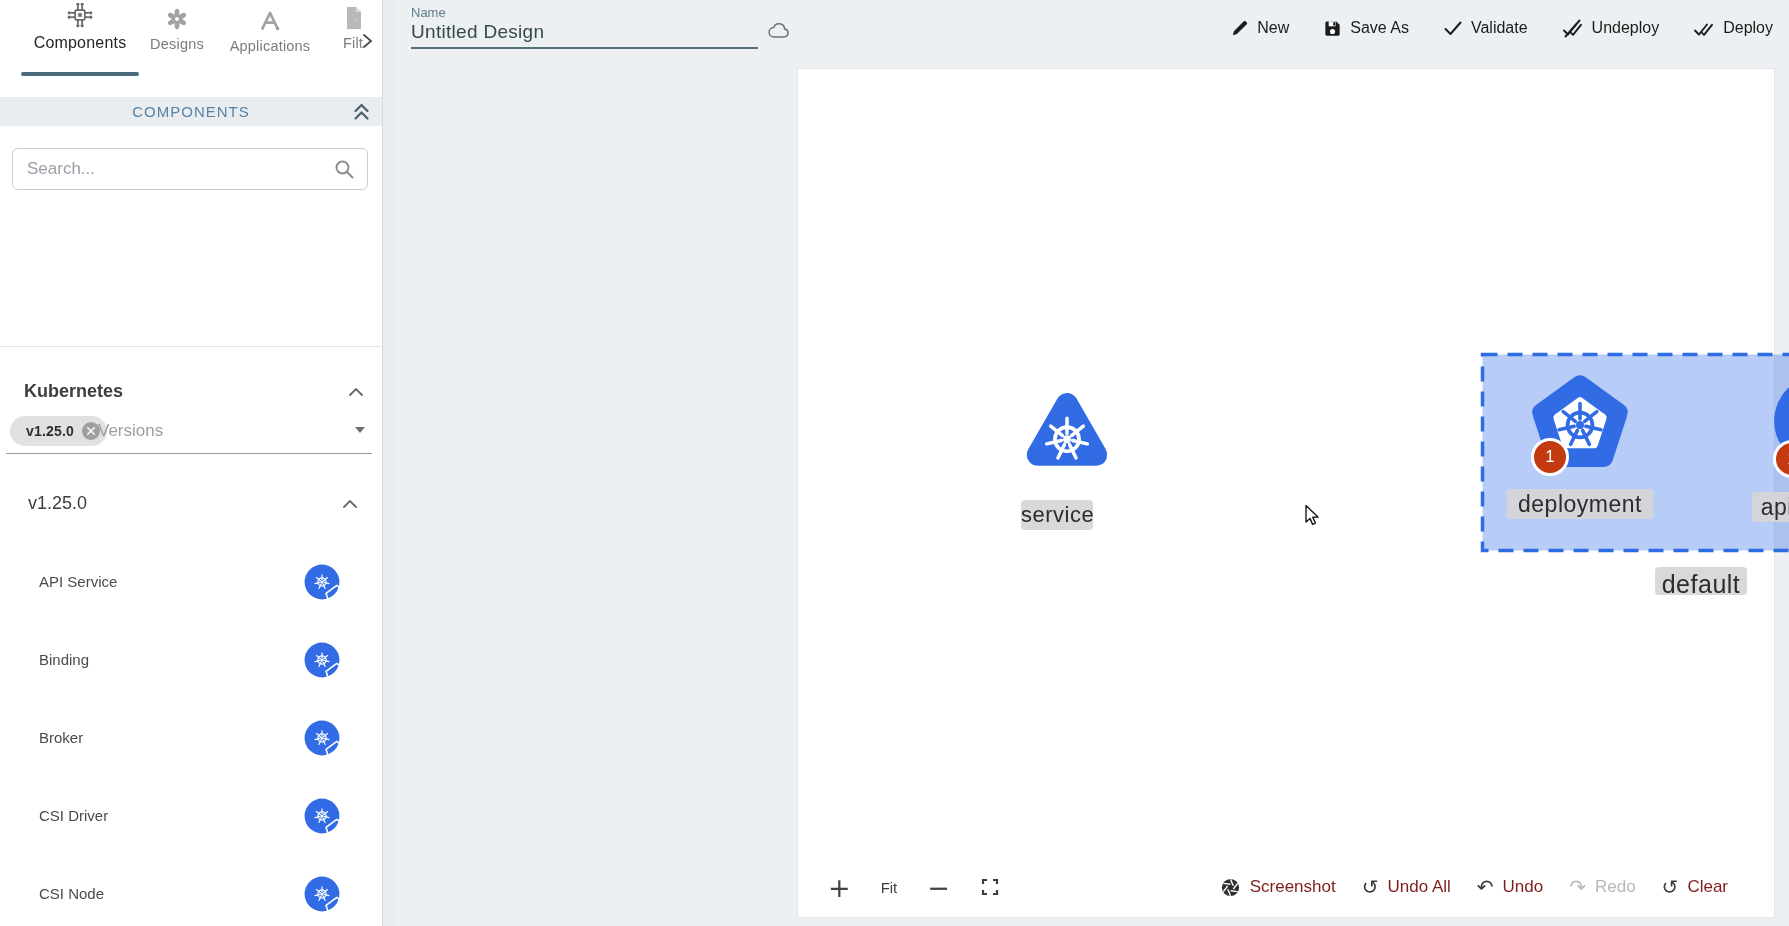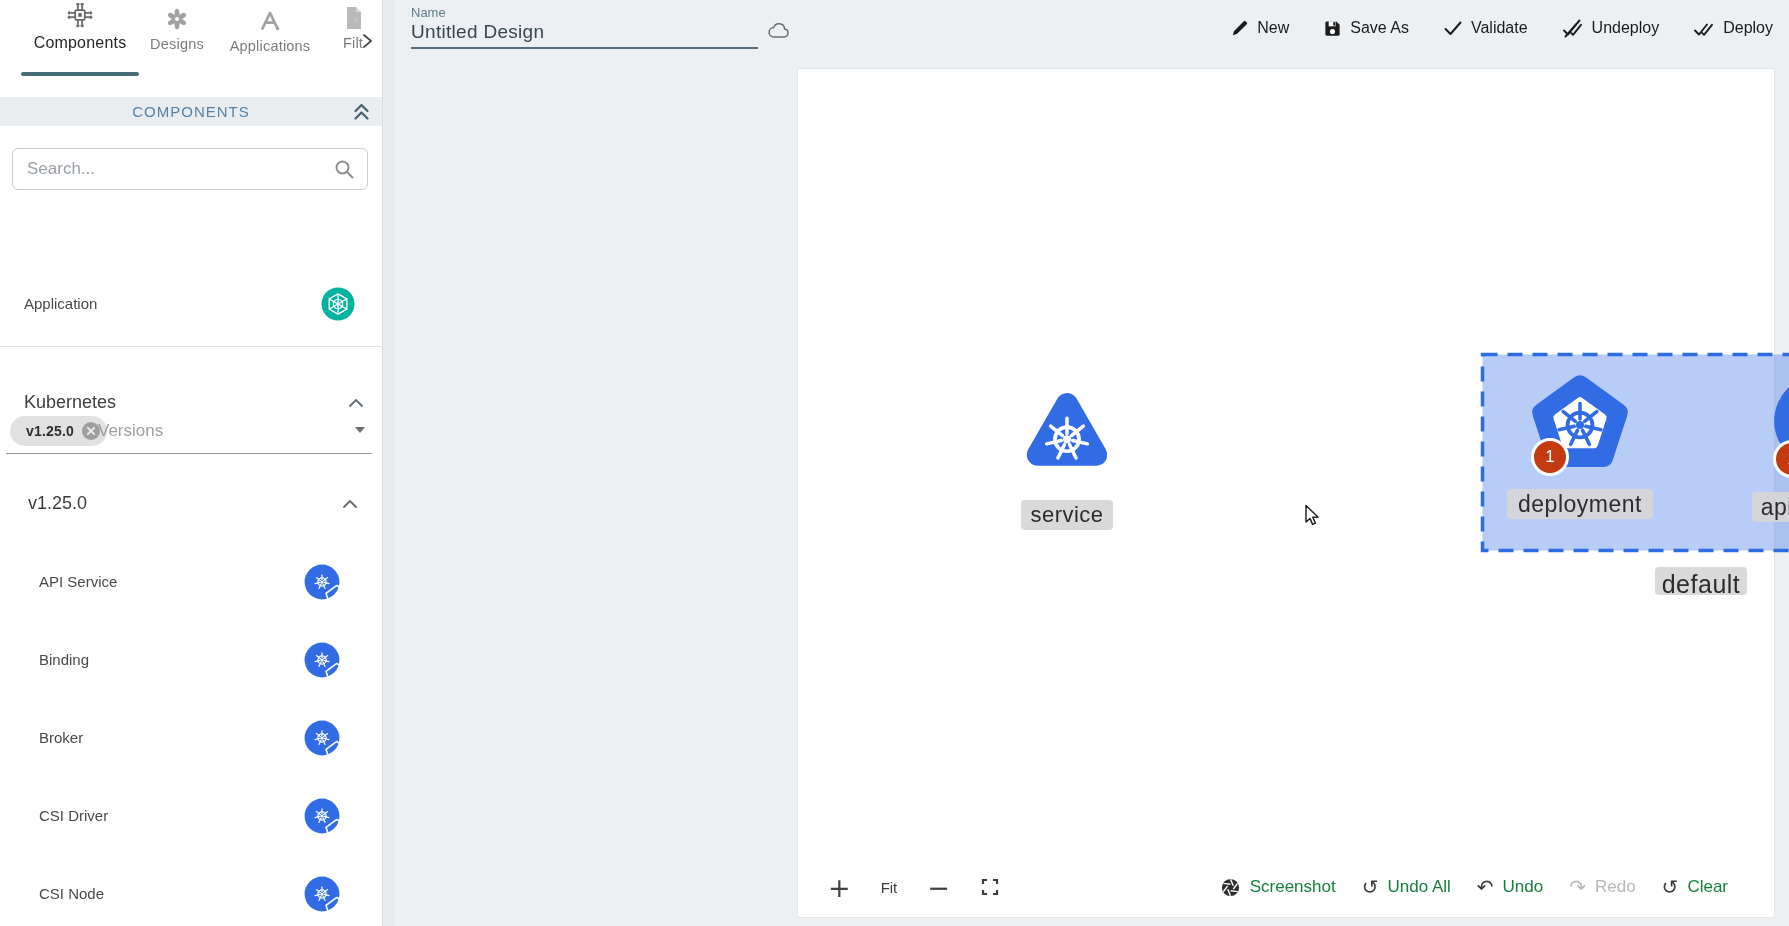--- a/index.html
+++ b/index.html
@@ -54,21 +54,21 @@
 
   .group-rect { position:absolute; left:681px; top:282px; }
   .node { position:absolute; cursor:pointer; }
   .node-label { position:absolute; background:rgba(214,214,214,0.92); color:#2c2c2c; text-align:center; border-radius:4px; letter-spacing:0.5px; cursor:pointer; }
   .badge { position:absolute; width:38px; height:38px; border-radius:50%; background:#c43a10; border:3px solid #fff; color:#fff; font-size:17px; display:flex; align-items:center; justify-content:center; }
 
   .canvas-toolbar-left { position:absolute; left:30px; top:800px; height:36px; display:flex; align-items:center; gap:30px; }
   .canvas-toolbar-right { position:absolute; right:46px; top:800px; height:36px; display:flex; align-items:center; gap:26px; }
   .cbtn { display:flex; align-items:center; gap:9px; cursor:pointer; }
   .cbtn .glyph { font-family:"DejaVu Sans",sans-serif; font-size:20px; color:#3a3a3a; line-height:1; }
-  .cbtn .clabel { font-size:17px; color:#15803d; }
+  .cbtn .clabel { font-size:17px; color:#7f1d1d; }
   .cbtn.disabled .glyph, .cbtn.disabled .clabel { color:#b8b8b8; }
   .zi { font-size:27px; color:#424242; line-height:1; cursor:pointer; font-family:"DejaVu Sans",sans-serif; }
   .fit-label { font-size:15px; color:#3c3c3c; cursor:pointer; }
 
   .cursor-arrow { position:absolute; left:507px; top:436px; pointer-events:none; }
 </style>
 </head>
 <body>
 
 <svg width="0" height="0" style="position:absolute">
@@ -177,39 +177,23 @@
     </div>
 
     <div class="searchbox">
       <input type="text" placeholder="Search..." style="">
       <svg class="search-ic" width="21" height="21" viewBox="0 0 21 21">
         <circle cx="8.5" cy="8.5" r="6" stroke="#8c8c8c" stroke-width="1.9" fill="none"></circle>
         <line x1="13" y1="13" x2="18.5" y2="18.5" stroke="#8c8c8c" stroke-width="1.9" stroke-linecap="round"></line>
       </svg>
     </div>
 
-    <div class="row-item" style="top:281px;">
-      <div class="ri-label" style="left:24px;">Application</div>
-      <svg class="ri-icon" style="left:320px;top:5px;" width="36" height="36" viewBox="-12 -12 24 24">
-        <circle r="11" fill="#00B39F"></circle>
-        <g stroke="#fff" stroke-width="0.9" fill="none">
-          <polygon points="0,-6.8 5.9,-3.4 5.9,3.4 0,6.8 -5.9,3.4 -5.9,-3.4"></polygon>
-          <line x1="0" y1="0" x2="0" y2="-6.8"></line>
-            <line x1="0" y1="0" x2="5.9" y2="-3.4"></line>
-          <line x1="0" y1="0" x2="5.9" y2="3.4"></line>
-            <line x1="0" y1="0" x2="0" y2="6.8"></line>
-          <line x1="0" y1="0" x2="-5.9" y2="3.4"></line>
-            <line x1="0" y1="0" x2="-5.9" y2="-3.4"></line>
-          <circle r="3.1"></circle>
-        </g>
-      </svg>
-    </div>
     <div class="divider" style="top:346px;"></div>
 
-    <div class="sec-head" style="top:385px;">
+    <div class="sec-head" style="top:374px;font-weight:bold;">
       <div class="sh-text">Kubernetes</div>
       <svg class="chev" width="16" height="10" viewBox="0 0 16 10">
         <path d="M2,8 L8,2 L14,8" stroke="#5f6b72" stroke-width="1.8" fill="none" stroke-linecap="round"></path>
       </svg>
     </div>
     <div class="chip-row">
       <div class="chip">
         <span class="chip-label">v1.25.0</span>
         <svg class="xc" width="20" height="20" viewBox="0 0 20 20">
           <circle cx="10" cy="10" r="9" fill="#9e9e9e"></circle>
@@ -338,21 +322,21 @@
     </div>
 
     <div id="canvas">
 
       <svg class="node" style="left:221px;top:319px;" width="96" height="96" viewBox="-12 -12 24 24">
         <polygon points="0,-8 7.3,4.7 -7.3,4.7" fill="#326CE5" stroke="#326CE5" stroke-width="5.5" stroke-linejoin="round"></polygon>
         <g style="color:#fff" transform="translate(0,0.8)">
             <use href="#helm" transform="scale(0.58)" width="20" height="20" x="-10" y="-10"></use>
           </g>
       </svg>
-      <div class="node-label" style="left:223px;top:431px;width:92px;height:30px;line-height:30px;font-size:22px;">service</div>
+      <div class="node-label" style="left:223px;top:431px;width:72px;height:30px;line-height:30px;font-size:22px;">service</div>
 
       <svg class="group-rect" width="437" height="203">
         <rect x="3.5" y="3.5" width="430" height="196" fill="#326CE5" fill-opacity="0.35" stroke="#2E6CE1" stroke-width="3.5" stroke-dasharray="15 10"></rect>
       </svg>
 
       <svg class="node" style="left:730px;top:304px;" width="104" height="104" viewBox="-12 -12 24 24">
         <use href="#penta" fill="#326CE5" stroke="#326CE5" stroke-width="4.5" stroke-linejoin="round" width="24" height="24" x="-12" y="-12"></use>
         <use href="#penta" fill="#fff" stroke="#fff" stroke-width="3" stroke-linejoin="round" transform="scale(0.6)" width="24" height="24" x="-12" y="-12"></use>
         <g style="color:#326CE5">
             <use href="#helm" transform="scale(0.55)" width="20" height="20" x="-10" y="-10"></use>

